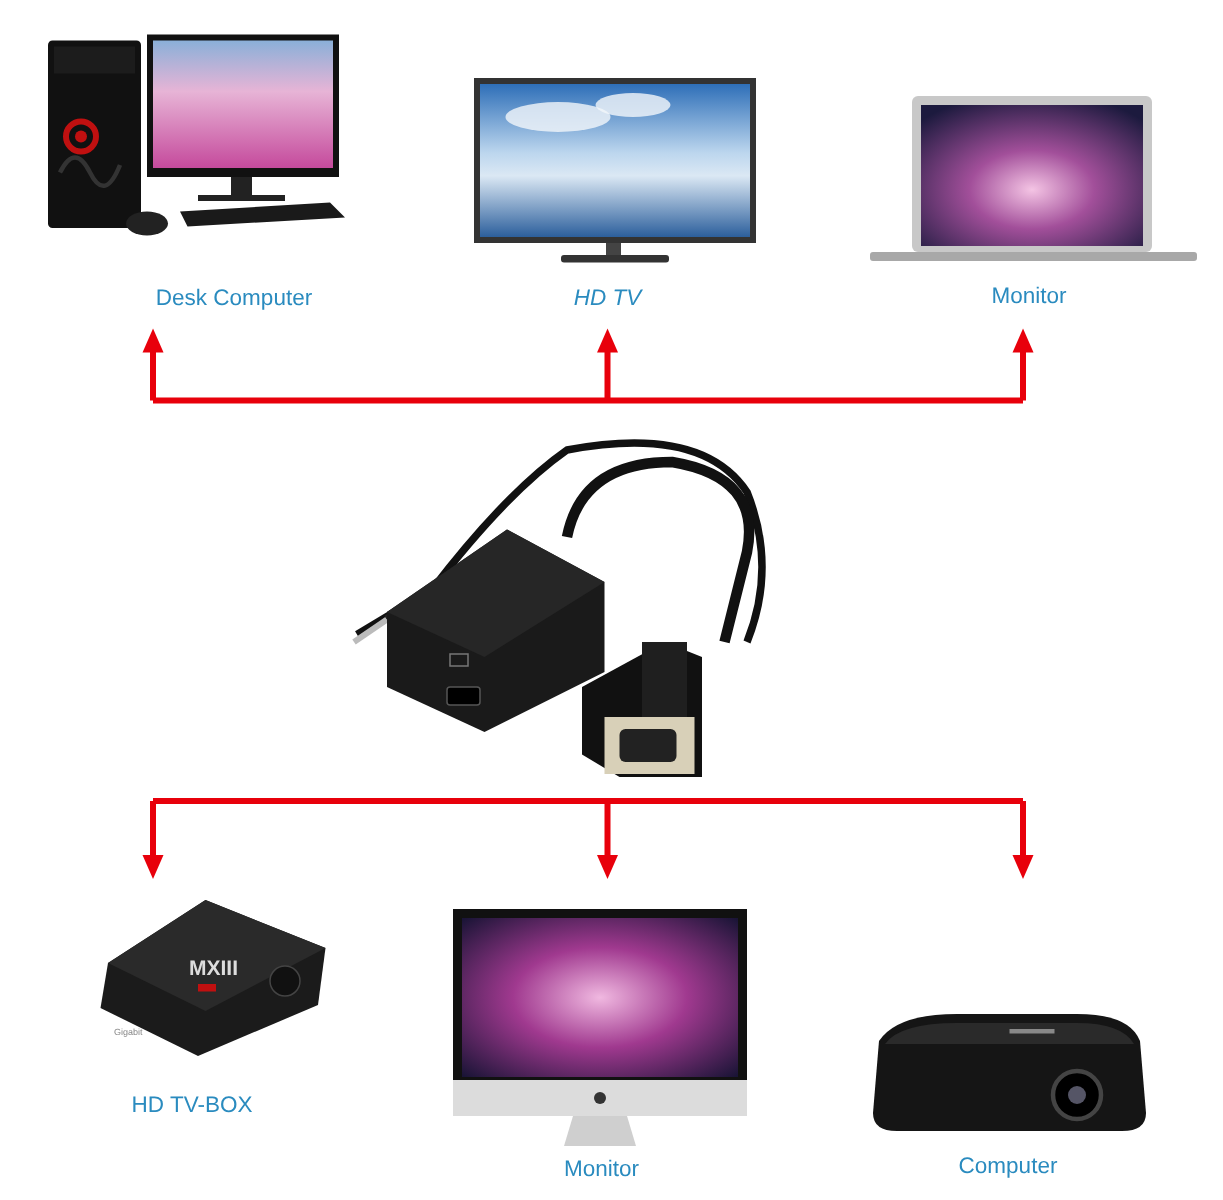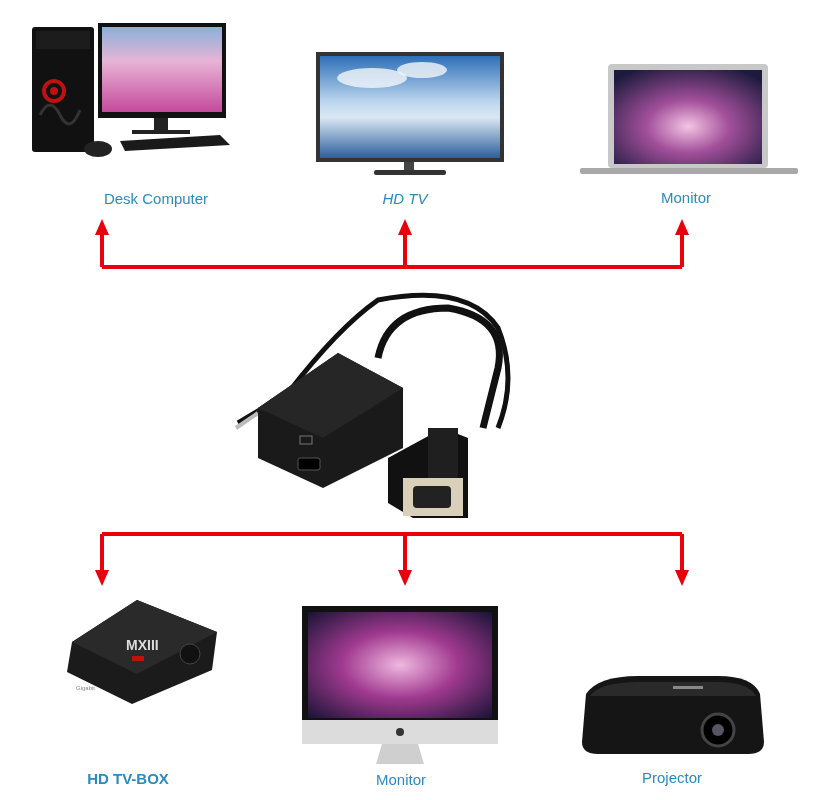--- a/index.html
+++ b/index.html
@@ -115,21 +115,21 @@
 <div class="device" style="left:62px;top:592px;width:165px;height:118px;">
   <svg width="165" height="118" viewBox="0 0 165 118">
     <path d="M10,50 L75,8 L155,40 L150,78 L70,112 L5,80 Z" fill="#1b1b1b"></path>
     <path d="M10,50 L75,8 L155,40 L75,82 Z" fill="#2a2a2a"></path>
     <text x="64" y="58" fill="#ddd" font-size="14" font-family="Liberation Sans, sans-serif" font-weight="bold">MXIII</text>
     <rect x="70" y="64" width="12" height="5" fill="#c01010"></rect>
     <circle cx="128" cy="62" r="10" fill="#111" stroke="#444"></circle>
     <text x="14" y="98" fill="#888" font-size="6" font-family="Liberation Sans, sans-serif">Gigabit</text>
   </svg>
 </div>
-<div class="label" style="left:128px;top:770px;font-weight:bold;">HD TV-BOX</div>
+<div class="label" style="left:128px;top:728px;">HD TV-BOX</div>
 
 <div class="device" style="left:300px;top:604px;width:200px;height:164px;">
   <svg width="200" height="164" viewBox="0 0 200 164">
     <defs>
       <radialGradient id="mn" cx="0.5" cy="0.5" r="0.7">
         <stop offset="0" stop-color="#f0b8e0"></stop>
         <stop offset="0.45" stop-color="#a0398f"></stop>
         <stop offset="1" stop-color="#1a1436"></stop>
       </radialGradient>
     </defs>
@@ -144,13 +144,13 @@
 
 <div class="device" style="left:578px;top:672px;width:190px;height:90px;">
   <svg width="190" height="90" viewBox="0 0 190 90">
     <path d="M8,22 Q20,4 60,4 L140,4 Q175,4 182,22 L186,70 Q186,82 170,82 L20,82 Q4,82 4,70 Z" fill="#151515"></path>
     <path d="M12,24 Q22,10 60,10 L140,10 Q170,10 178,24 Z" fill="#2a2a2a"></path>
     <circle cx="140" cy="58" r="16" fill="#000" stroke="#444" stroke-width="3"></circle>
     <circle cx="140" cy="58" r="6" fill="#556"></circle>
     <rect x="95" y="14" width="30" height="3" fill="#888"></rect>
   </svg>
 </div>
-<div class="label" style="left:672px;top:769px;">Projector</div>
+<div class="label" style="left:672px;top:769px;">Computer</div>
 
 </body></html>

